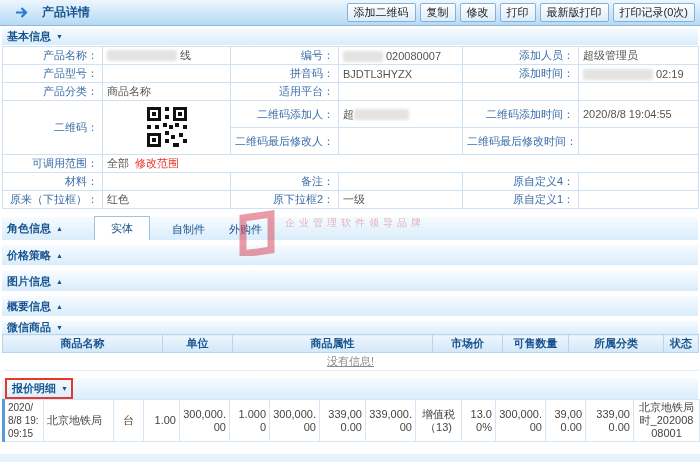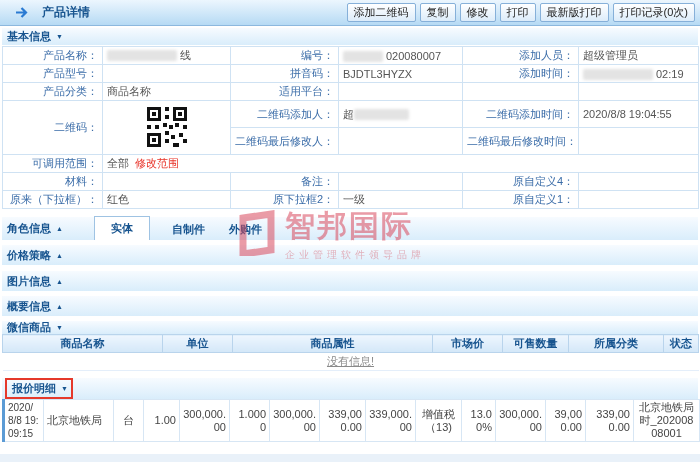--- a/index.html
+++ b/index.html
@@ -46,21 +46,21 @@
   .w70{width:70px;} .w55{width:55px;} .w40{width:40px;}
   .red-link { color:#e8342a; margin-left:6px; cursor:pointer; }
   .qr-cell { text-align:center; }
   
   .role-bar {
     height:23px; margin:8px 2px 0 2px; display:flex; align-items:flex-end;
     background:linear-gradient(#f7fbff,#d9edfb);
   }
   .role-label { color:#17548f; font-weight:bold; padding:0 0 4px 5px; width:92px; }
   .tab {
-    padding:3px 12px 3px 12px; color:#17548f; font-weight:bold; cursor:pointer;
+    padding:3px 12px 3px 12px; color:#17548f; font-weight:normal; cursor:pointer;
   }
   .tab.active {
     background:#fff; border:1px solid #9fc3e3; border-bottom:none;
     padding:4px 16px 4px 16px; margin-right:10px;
   }
   
   .grid-table { width:696px; margin:0 2px; }
   .grid-table th {
     border:1px solid #b9d4ec; background:linear-gradient(#eef6fe,#d3e7f8);
     color:#17548f; font-size:11px; font-weight:bold; padding:1px 2px; text-align:center;
@@ -308,16 +308,15 @@
 </tbody>
   </table>
 
 <div class="bottom-strip"></div>
 
 <div class="watermark">
   <svg width="40" height="46" viewBox="0 0 40 46">
     <path d="M6 8 L34 4 L34 40 L6 44 Z" fill="none" stroke="#d94a5e" stroke-width="7"></path>
   </svg>
   <div class="wm-text">
-    <div class="wm-brand">智邦国际</div>
     <div class="wm-slogan">企业管理软件领导品牌</div>
   </div>
 </div>
 
 </body></html>

